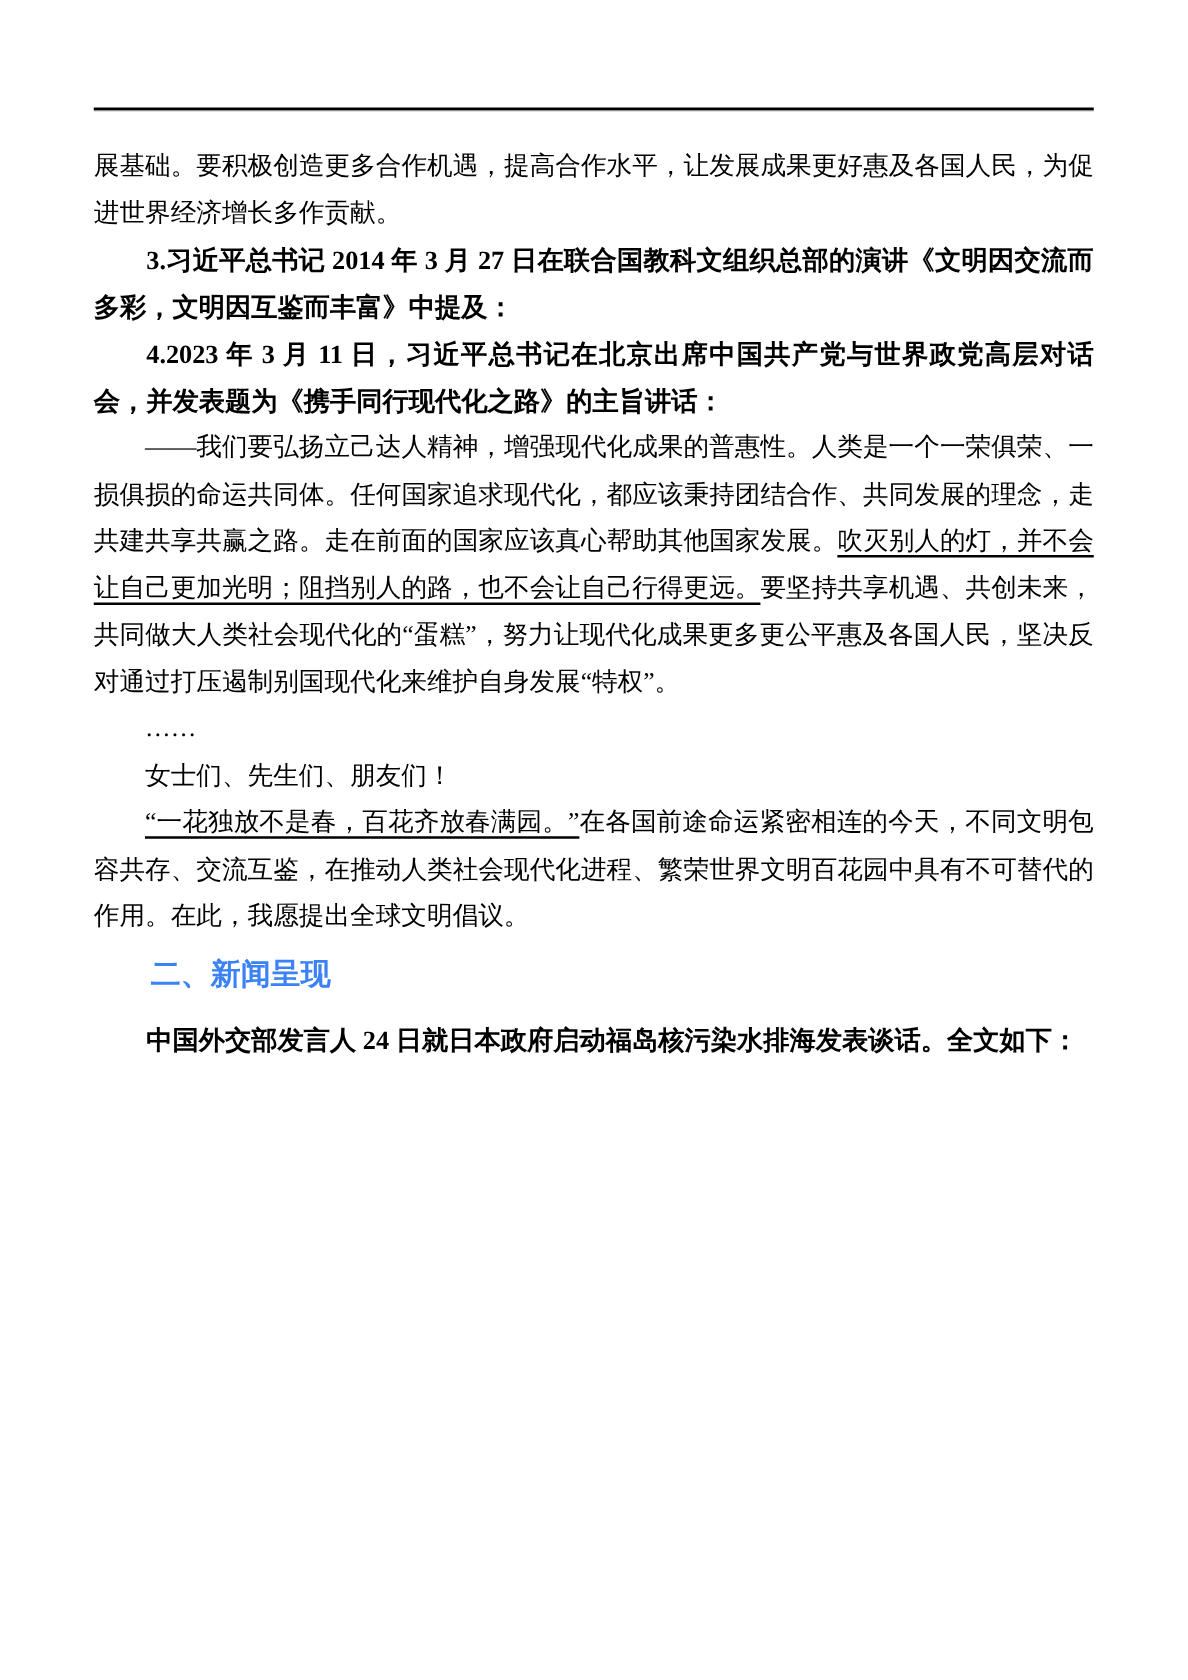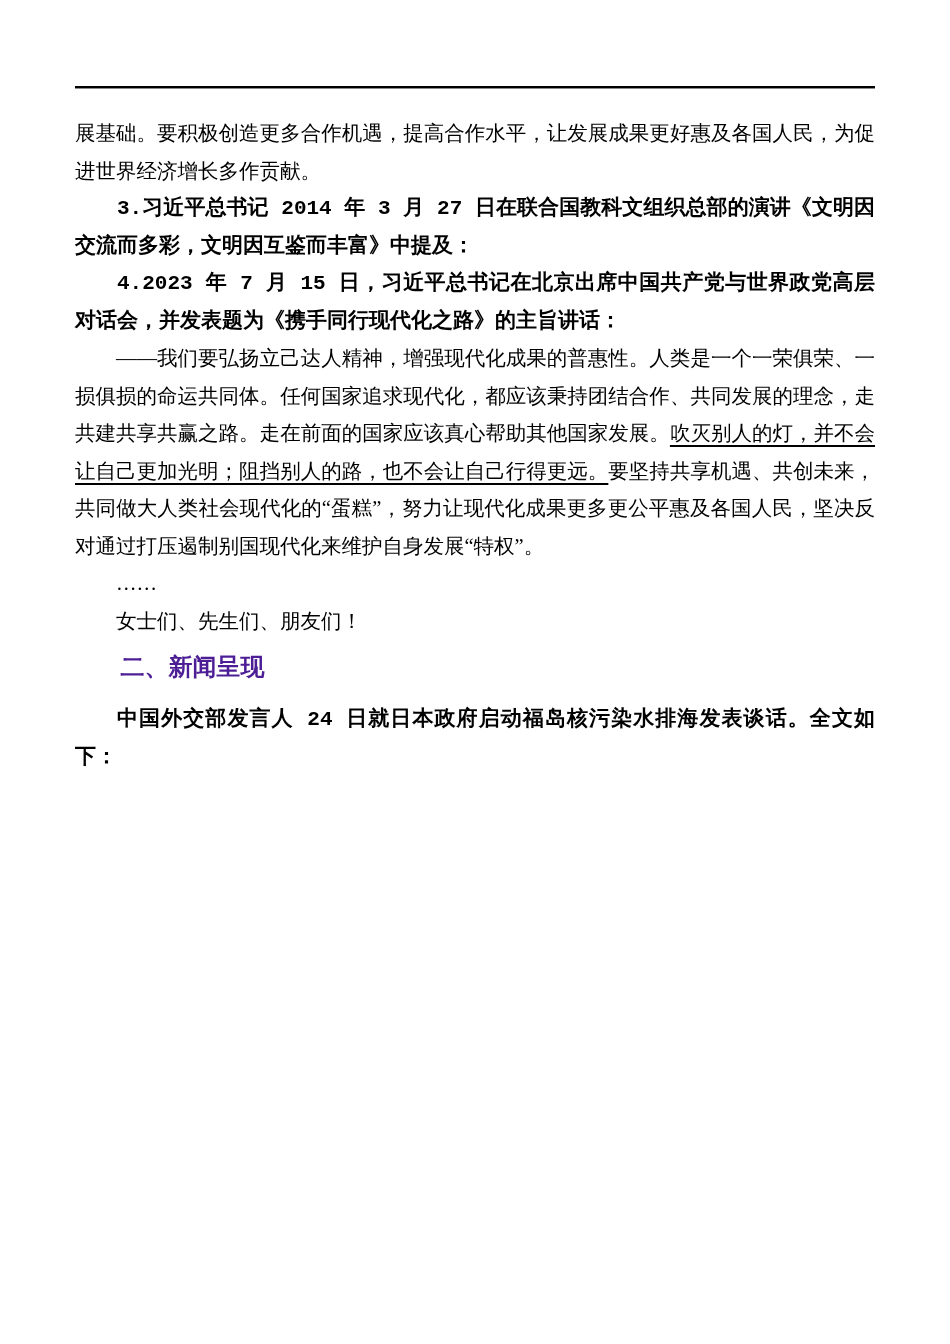--- a/index.html
+++ b/index.html
@@ -28,21 +28,21 @@
     font-size: 20.5px;
     line-height: 37.5px;
     text-align: justify;
   }
   p { margin: 0; text-indent: 2em; }
   p.noindent { text-indent: 0; }
   .kai, .song {
     font-family: "Liberation Serif", serif;
   }
   .hei {
-    font-family: Liberation Mono, monospace;
+    font-family: Liberation Serif, serif;
     font-weight: 700;
     font-size: 21px;
   }
   .section-heading {
     font-family: "Liberation Sans", sans-serif;
     font-weight: 700;
     font-size: 24px;
     line-height: 38px;
     margin: 8px 0 15px 0;
     text-indent: 1.9em;
@@ -58,30 +58,31 @@
 
 <div class="page">
   <div class="header-rule"></div>
   <div class="content">
 
     <p class="kai noindent">展基础。要积极创造更多合作机遇，提高合作水平，让发展成果更好惠及各国人民，为促进世界经济增长多作贡献。</p>
 
     <p class="hei">3.习近平总书记 2014 年 3 月 27 日在联合国教科文组织总部的演讲《文明因交流而多彩，文明因互鉴而丰富》中提及：</p>
 
 
-    <p class="hei">4.2023 年 7 月 15 日，习近平总书记在北京出席中国共产党与世界政党高层对话会，并发表题为《携手同行现代化之路》的主旨讲话：</p>
+    <p class="hei">4.2023 年 3 月 11 日，习近平总书记在北京出席中国共产党与世界政党高层对话会，并发表题为《携手同行现代化之路》的主旨讲话：</p>
 
     <p class="kai"><span>——我们要弘扬立己达人精神，增强现代化成果的普惠性。人类是一个一荣俱荣、一损俱损的命运共同体。任何国家追求现代化，都应该秉持团结合作、共同发展的理念，走共建共享共赢之路。走在前面的国家应该真心帮助其他国家发展。</span><span class="u">吹灭别人的灯，并不会让自己更加光明；阻挡别人的路，也不会让自己行得更远。</span><span>要坚持共享机遇、共创未来，共同做大人类社会现代化的“蛋糕”，努力让现代化成果更多更公平惠及各国人民，坚决反对通过打压遏制别国现代化来维护自身发展“特权”。</span></p>
 
     <p class="kai">……</p>
 
     <p class="kai">女士们、先生们、朋友们！</p>
 
+    <p class="kai"><span class="u">“一花独放不是春，百花齐放春满园。”</span><span>在各国前途命运紧密相连的今天，不同文明包容共存、交流互鉴，在推动人类社会现代化进程、繁荣世界文明百花园中具有不可替代的作用。在此，我愿提出全球文明倡议。</span></p>
 
 
-    <h2 class="section-heading" style="color: #4c1d95;">二、新闻呈现</h2>
+    <h2 class="section-heading" style="color: #3b82f6;">二、新闻呈现</h2>
 
     <p class="hei">中国外交部发言人 24 日就日本政府启动福岛核污染水排海发表谈话。全文如下：</p>
 
 
 
   </div>
 </div>
 
 </body></html>

